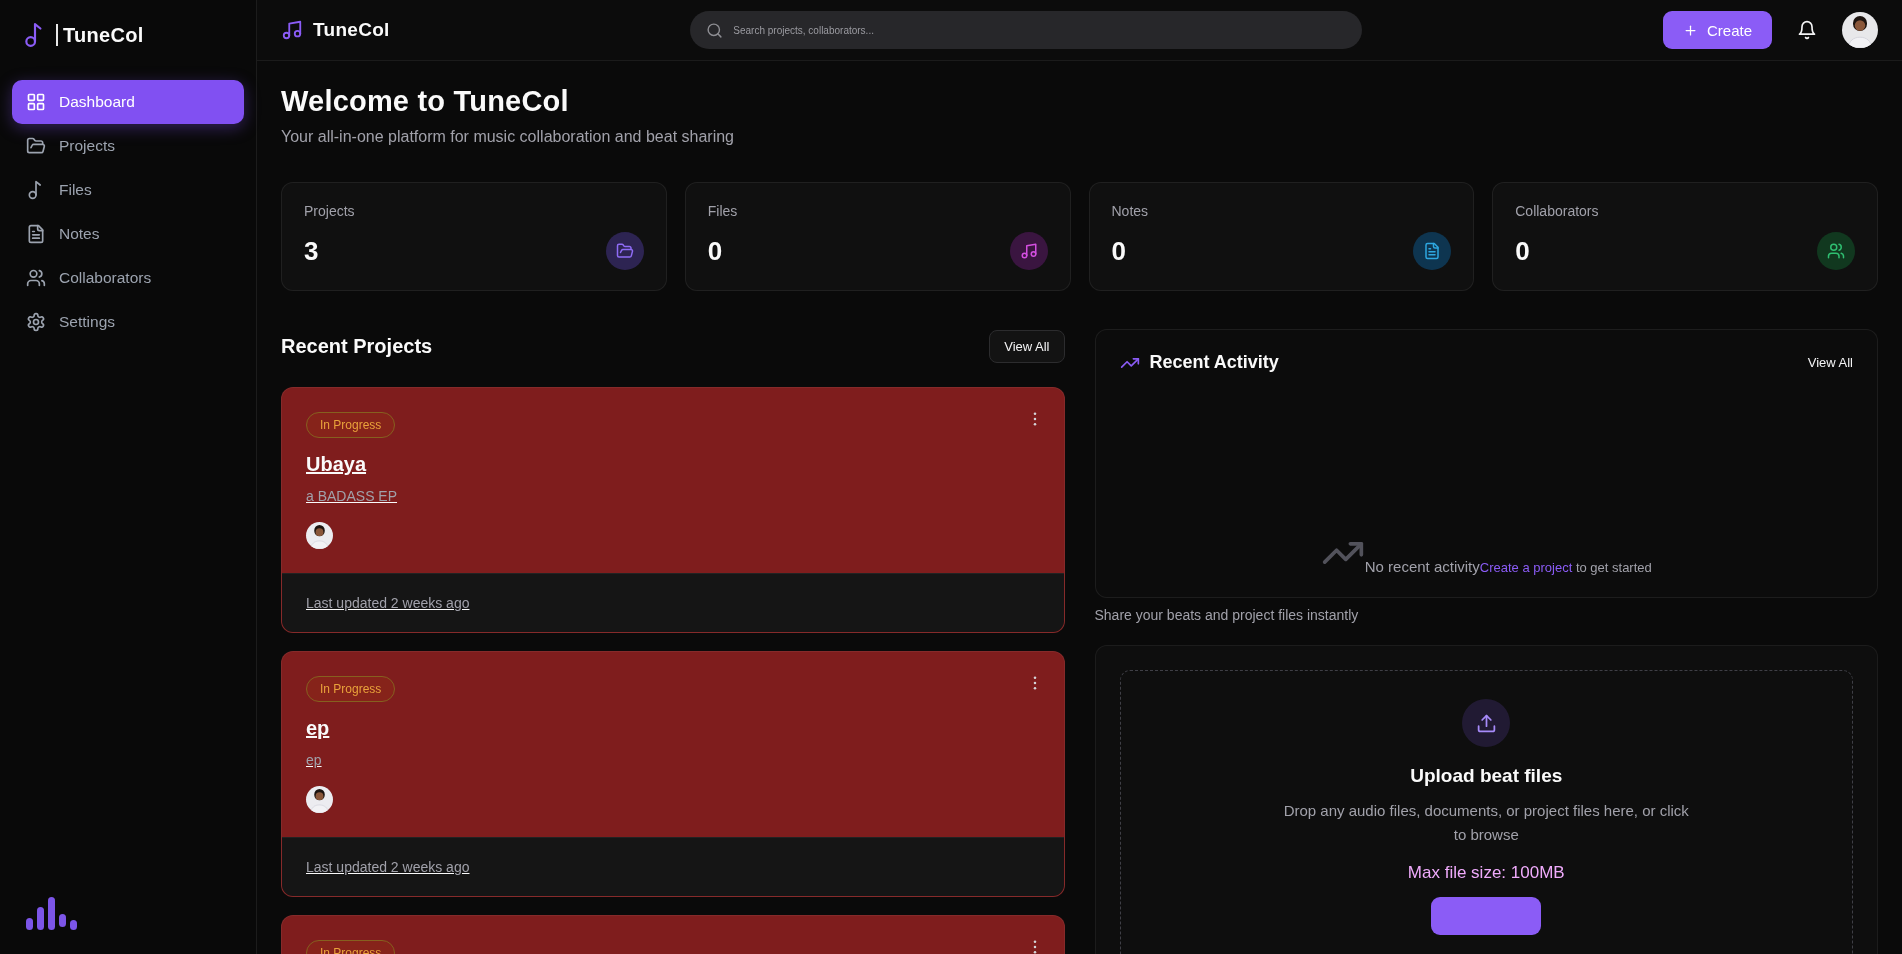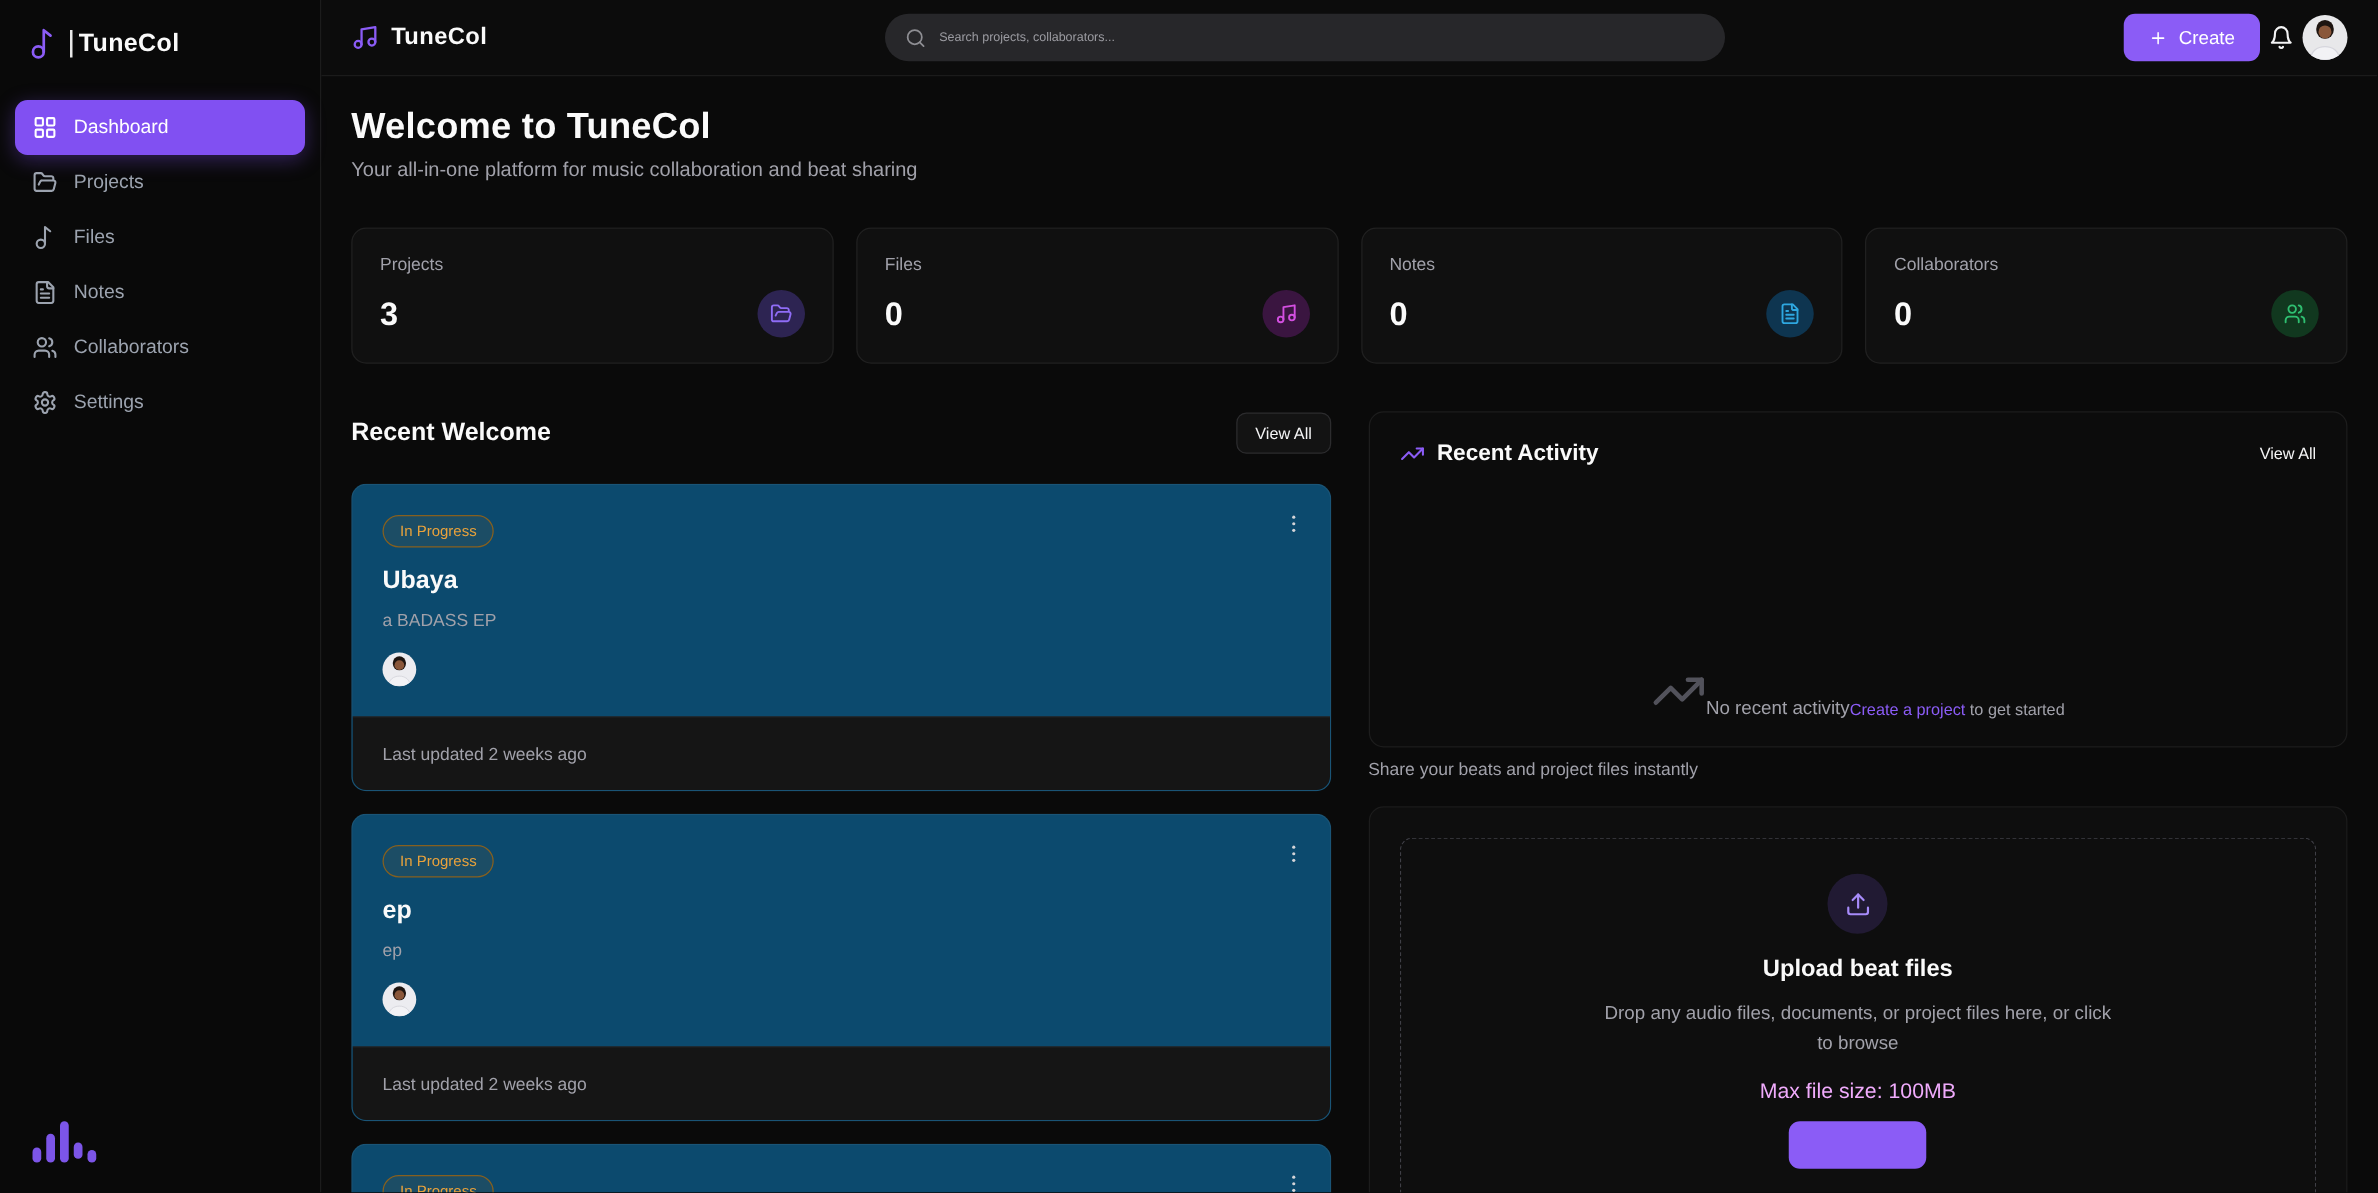--- a/index.html
+++ b/index.html
@@ -35,21 +35,21 @@
             background:#0c0c0c; border-bottom:1px solid #1b1b1b; }
   .brand { display:flex; align-items:center; gap:10px; }
   .brand svg { width:22px; height:22px; color:#8b5cf6; }
   .brand-text { font-size:19px; font-weight:bold; letter-spacing:.3px; }
   .search { flex:0 0 672px; margin:0 auto; height:38px; background:#27272a;
             border-radius:999px; display:flex; align-items:center; padding:0 16px; gap:10px; }
   .search svg { width:17px; height:17px; color:#8e8e93; flex:none; }
   .search input { background:transparent; border:none; outline:none; color:#e5e5e5;
                   font-size:10px; width:100%; font-family:inherit; }
   .search input::placeholder { color:#9b9ba1; }
-  .actions { display:flex; align-items:center; gap:7px; }
+  .actions { display:flex; align-items:center; gap:25px; }
   .create-btn { display:flex; align-items:center; gap:9px; background:#8b5cf6; color:#fff;
                 border:none; height:38px; padding:0 20px; border-radius:9px; font-size:15px;
                 font-family:inherit; cursor:pointer; }
   .create-btn svg { width:15px; height:15px; }
   .icon-btn { background:none; border:none; color:#f4f4f5; cursor:pointer; }
   .icon-btn svg { width:20px; height:20px; }
   .avatar { width:36px; height:36px; border-radius:50%; background:#e8e8ea; overflow:hidden;
             cursor:pointer; flex:none; }
   .avatar svg, .pc-avatar svg { width:100%; height:100%; }
 
@@ -68,22 +68,22 @@
   .stat-tile { width:38px; height:38px; border-radius:50%; display:flex;
                align-items:center; justify-content:center; }
   .stat-tile svg { width:18px; height:18px; }
 
   .columns { display:grid; grid-template-columns:1fr 1fr; gap:30px; margin-top:38px; }
   .section-head { display:flex; align-items:center; justify-content:space-between; height:34px; }
   .section-head h2, .qu-title { font-size:20px; font-weight:bold; }
   .viewall-btn { background:#131313; border:1px solid #2c2c2e; color:#f4f4f5; border-radius:8px;
                  padding:8px 14px; font-size:13px; font-family:inherit; cursor:pointer; }
 
-  .project-card { background:#0c4a6e; border:1px solid rgba(255,255,255,.06); border-radius:12px;
-                  overflow:hidden; cursor:pointer; margin-top:18px; }
+  .project-card { background:#7f1d1d; border:1px solid rgba(255,255,255,.06); border-radius:12px;
+                  overflow:hidden; cursor:pointer; margin-top:18px;text-decoration:underline; }
   .project-card.first { margin-top:24px; }
   .pc-body { padding:24px; position:relative; }
   .badge { display:inline-block; border:1px solid #86601f; color:#e9a23b;
            background:rgba(217,119,6,.08); border-radius:999px; padding:5px 13px; font-size:12px; }
   .kebab { position:absolute; top:18px; right:16px; background:none; border:none;
            color:#d4d4d8; cursor:pointer; padding:4px; }
   .kebab svg { width:18px; height:18px; }
   .pc-title { font-size:20px; font-weight:bold; margin-top:15px; }
   .pc-desc { color:#a1a1aa; font-size:14px; margin-top:12px; }
   .pc-avatar { margin-top:18px; width:27px; height:27px; border-radius:50%;
@@ -293,21 +293,21 @@
                 </svg>
             </span>
           </div>
         </div>
       </div>
 
       <div class="columns">
 
         <section>
           <div class="section-head">
-            <h2>Recent Welcome</h2>
+            <h2>Recent Projects</h2>
             <button class="viewall-btn">View All</button>
           </div>
 
           <div class="project-card first">
             <div class="pc-body">
               <span class="badge">In Progress</span>
               <button class="kebab">
                 <svg viewBox="0 0 24 24" fill="currentColor">
                     <circle cx="12" cy="5" r="1.7"></circle>
                     <circle cx="12" cy="12" r="1.7"></circle>

